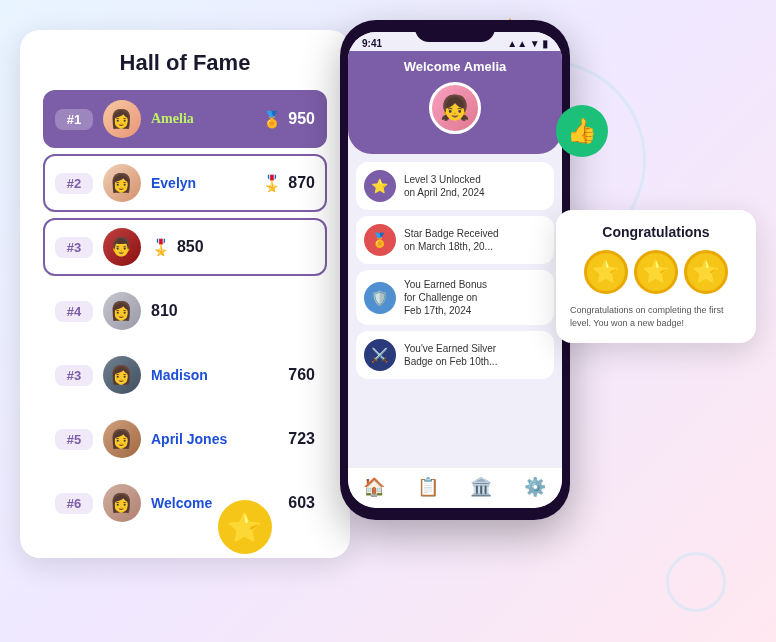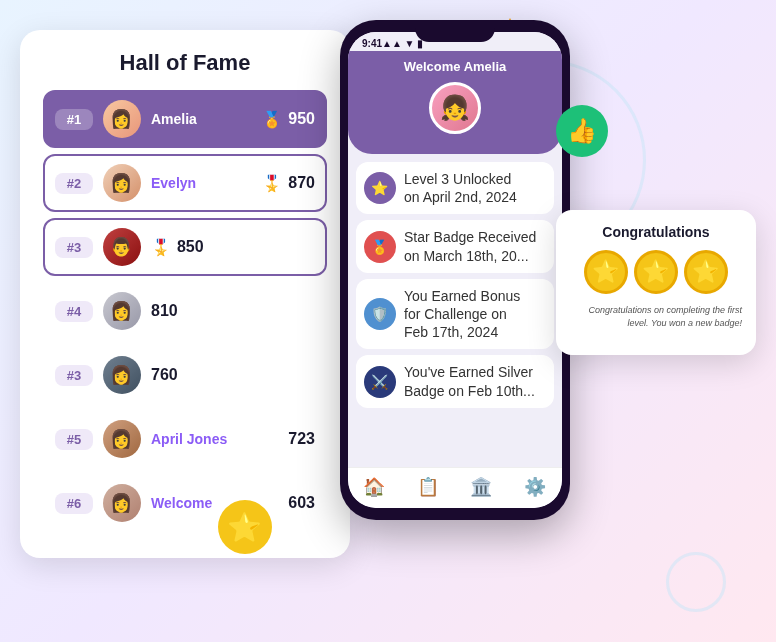--- a/index.html
+++ b/index.html
@@ -141,23 +141,23 @@
     .avatar-2 { background: linear-gradient(135deg, #f0d0b8, #d4906a); }
     .avatar-3 { background: linear-gradient(135deg, #c04040, #8b1010); }
     .avatar-4 { background: linear-gradient(135deg, #c8c8d0, #9898a8); }
     .avatar-5 { background: linear-gradient(135deg, #708090, #405060); }
     .avatar-6 { background: linear-gradient(135deg, #d0a080, #a06840); }
     .avatar-7 { background: linear-gradient(135deg, #d0b0a0, #b08070); }
     .row-name {
       flex: 1;
       font-size: 14px;
       font-weight: 600;
-      color: #8b5cf6;
-    }
-    .rank1 .row-name { color: #ffffff; }
+      color: #1d4ed8;
+    }
+    .rank1 .row-name { color: #bef264; font-family: Liberation Serif, serif; }
     .medal {
       font-size: 16px;
       margin-right: 6px;
     }
     .row-score {
       font-size: 16px;
       font-weight: 700;
       color: #1a1a2e;
     }
     .rank1 .row-score { color: white; }
@@ -192,20 +192,21 @@
     .phone-screen {
       width: 100%;
       height: 100%;
       background: #f0eef8;
       border-radius: 28px;
       overflow: hidden;
       position: relative;
     }
     .phone-status-bar {
       display: flex;
+      justify-content: space-between;
       align-items: center;
       padding: 6px 14px 2px;
       font-size: 10px;
       font-weight: 600;
       color: #1a0a2e;
       background: #f0eef8;
     }
     .phone-header {
       background: #7b5ea7;
       padding: 8px 28px 20px;
@@ -253,21 +254,21 @@
       justify-content: center;
       font-size: 14px;
       margin-right: 8px;
       flex-shrink: 0;
     }
     .ai-purple { background: #7b5ea7; }
     .ai-red { background: #e05050; }
     .ai-blue { background: #5090d0; }
     .ai-navy { background: #2a3a7a; }
     .activity-text {
-      font-size: 14px;
+      font-size: 10px;
       color: #333;
       line-height: 1.3;
       font-weight: 500;
     }
     .phone-nav {
       position: absolute;
       bottom: 0;
       left: 0;
       right: 0;
       background: white;
@@ -286,21 +287,21 @@
     .nav-icon.active { color: #7b5ea7; }
 
     
     .congrats-popup {
       position: absolute;
       top: 210px;
       right: 20px;
       width: 200px;
       background: white;
       border-radius: 16px;
-      padding: 14px 14px 26px;
+      padding: 14px 14px 14px;
       box-shadow: 0 8px 30px rgba(0,0,0,0.15);
       z-index: 8;
     }
     .congrats-title {
       font-size: 14px;
       font-weight: 800;
       color: #1a1a2e;
       text-align: center;
       margin-bottom: 10px;
     }
@@ -317,23 +318,22 @@
       border-radius: 50%;
       display: flex;
       align-items: center;
       justify-content: center;
       font-size: 22px;
       border: 3px solid #e8a800;
     }
     .congrats-text {
       font-size: 9px;
       color: #555;
-      text-align: right;
+      text-align: left;
       line-height: 1.4;
-      font-style: italic;
     }
   </style>
 </head>
 <body>
 
 <div class="bg-triangle"></div>
 <div class="bg-thumbs">👍</div>
 <div class="bg-star">⭐</div>
 <div class="bg-arc"></div>
 <div class="bg-dots-bottom"></div>
@@ -366,20 +366,21 @@
 
   <div class="leaderboard-row">
     <div class="rank-badge">#4</div>
     <div class="avatar avatar-4">👩</div>
     <div class="row-score">810</div>
   </div>
 
   <div class="leaderboard-row">
     <div class="rank-badge">#3</div>
     <div class="avatar avatar-5">👩</div>
+    <div class="row-name">Madison</div>
     <div class="row-score">760</div>
   </div>
 
   <div class="leaderboard-row">
     <div class="rank-badge">#5</div>
     <div class="avatar avatar-6">👩</div>
     <div class="row-name">April Jones</div>
     <div class="row-score">723</div>
   </div>
 

